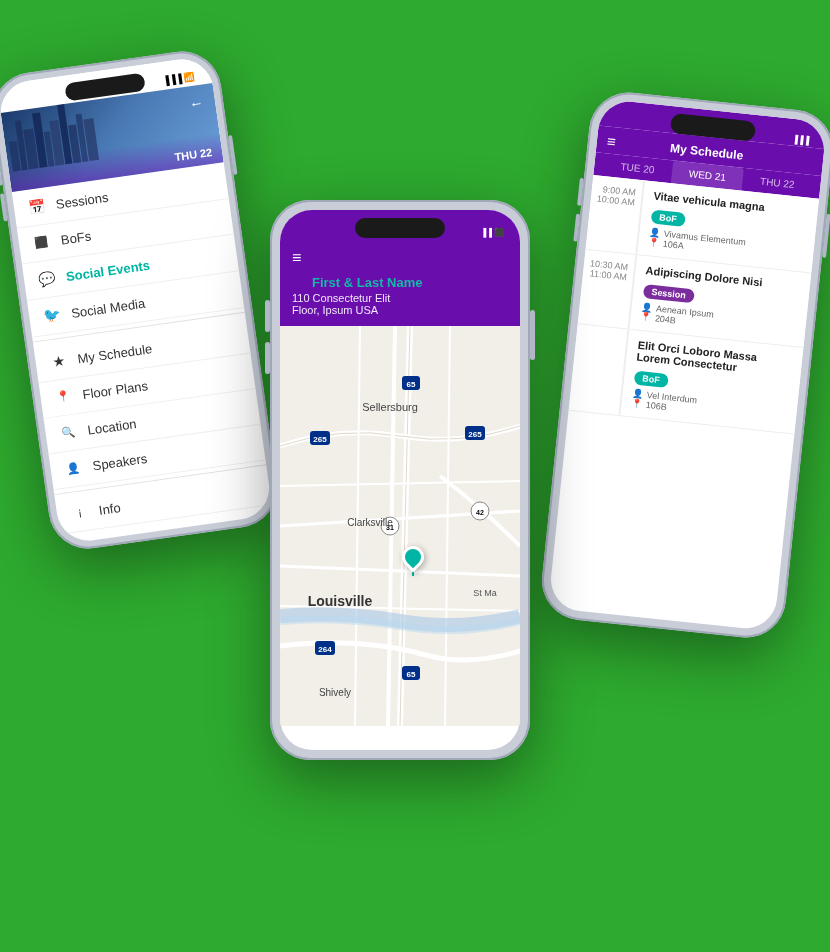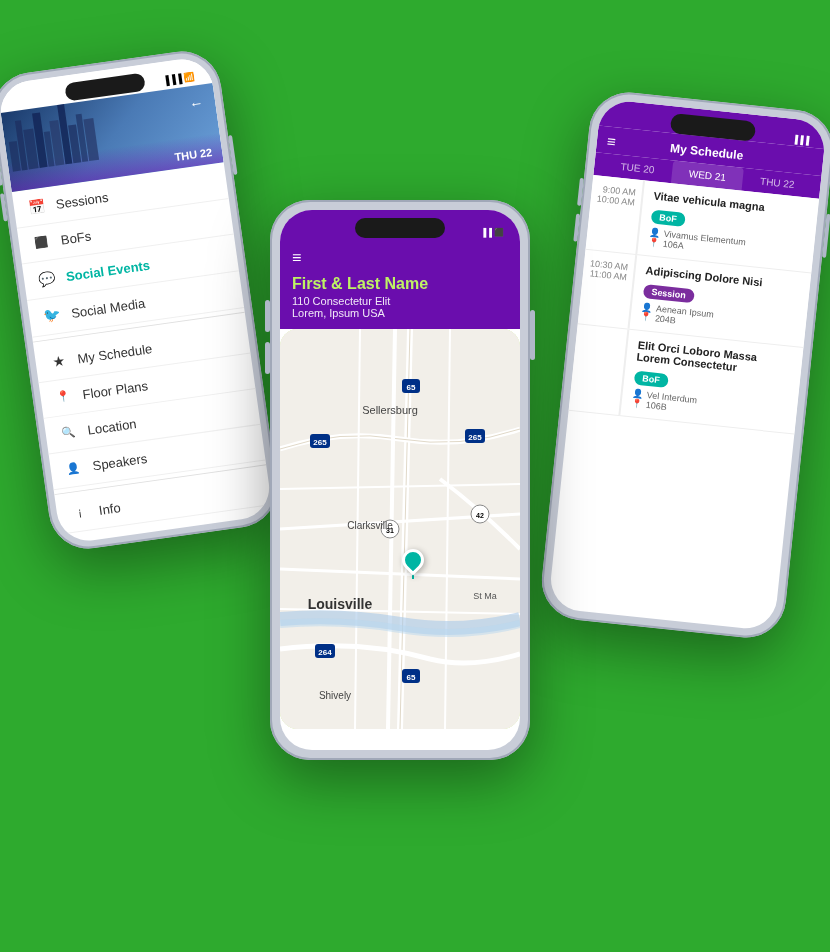--- a/index.html
+++ b/index.html
@@ -146,21 +146,20 @@
       height: 1px;
       background: #e0e0e0;
       margin: 4px 0;
     }
 
     
     .map-container {
       position: relative;
       overflow: hidden;
       background: #bef264;
-      border-radius: 18px;
     }
     .map-bg {
       width: 100%;
       height: 100%;
       position: relative;
       background: #f2efe9;
     }
 
     
     .schedule-item {
@@ -368,23 +367,23 @@
 
     <div class="status-bar" style="background:#6a0dad;color:white;padding-top:18px;padding-bottom:2px;">
       <span style="font-size:9px;"></span>
       <span style="font-size:8px;">▐▐ ⬛</span>
     </div>
 
     <div class="header-purple">
       <div style="display:flex;align-items:center;gap:8px;margin-bottom:8px;">
         <span style="font-size:16px;color:white;">≡</span>
       </div>
-      <div style="font-size:16px;font-weight:700;color:#bef264;">First &amp; Last Name</div>
+      <div style="font-size:13px;font-weight:700;color:#14b8a6;margin-left:20px;">First &amp; Last Name</div>
       <div style="font-size:11px;color:rgba(255,255,255,0.9);margin-top:2px;">110 Consectetur Elit</div>
-      <div style="font-size:11px;color:rgba(255,255,255,0.9);">Lorem, Ipsum USA</div>
+      <div style="font-size:11px;color:rgba(255,255,255,0.9);">Floor, Ipsum USA</div>
     </div>
 
     <div class="map-container" style="flex:1;height:400px;">
       <div class="map-bg">
 
         <svg class="map-svg" viewBox="0 0 240 400" xmlns="http://www.w3.org/2000/svg">
 
           <rect width="240" height="400" fill="#f2efe9"></rect>
 
           <line x1="130" y1="0" x2="120" y2="400" stroke="white" stroke-width="6"></line>

